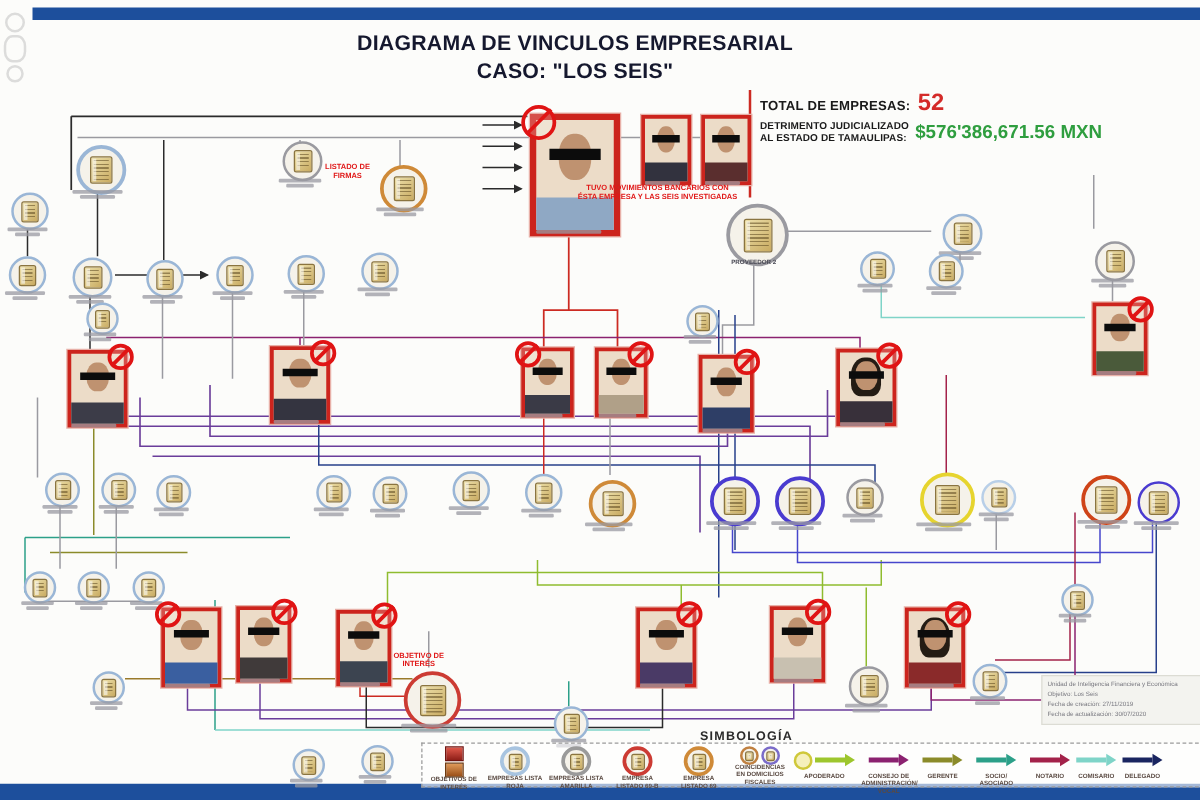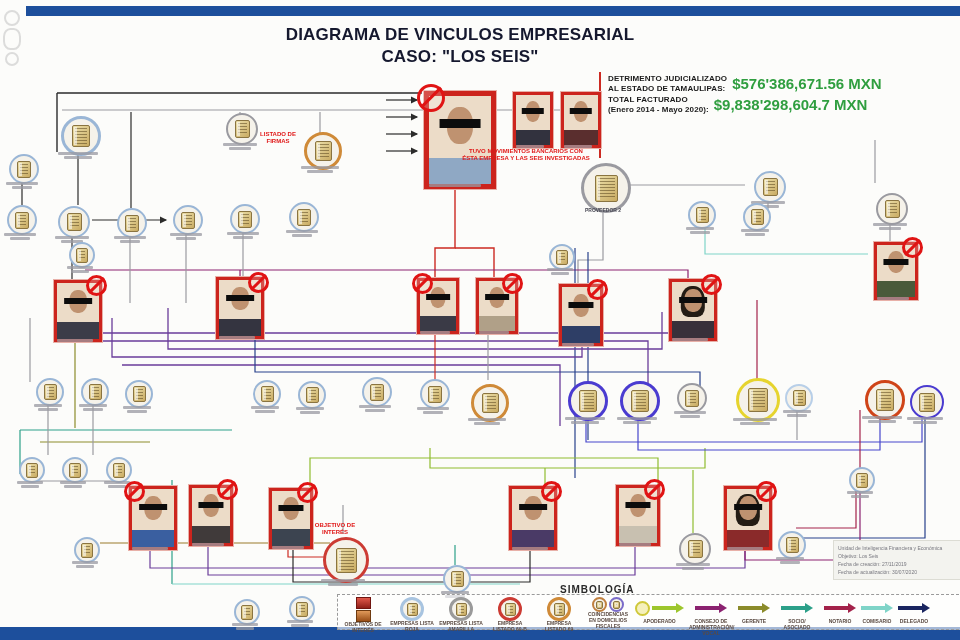--- a/index.html
+++ b/index.html
@@ -79,33 +79,30 @@
     <span class="s3"></span>
   </div>
 
 
   <div class="title">
     <div>DIAGRAMA DE VINCULOS EMPRESARIAL</div>
     <div>CASO: "LOS SEIS"</div>
   </div>
 
   <div class="stats">
+    <div class="srow1">
+      <span class="s-lbl">TOTAL DE EMPRESAS:</span>
+      <span class="big-red">52</span>
+    </div>
     <div class="srow">
       <div class="s-lbl2">
         <div>DETRIMENTO JUDICIALIZADO</div>
         <div>AL ESTADO DE TAMAULIPAS:</div>
       </div>
       <span class="green-val">$576'386,671.56 MXN</span>
-    </div>
-    <div class="srow">
-      <div class="s-lbl2">
-        <div>TOTAL FACTURADO</div>
-        <div>(Enero 2014 - Mayo 2020):</div>
-      </div>
-      <span class="green-val">$9,838'298,604.7 MXN</span>
     </div>
   </div>
 
   <div id="diagram">
     <svg id="links" width="960" height="640">
       <defs>
         <marker id="arr" markerWidth="7" markerHeight="7" refX="5" refY="3" orient="auto">
           <path d="M0,0 L6,3 L0,6 Z" fill="#2b2b2b"></path>
         </marker>
       </defs>

